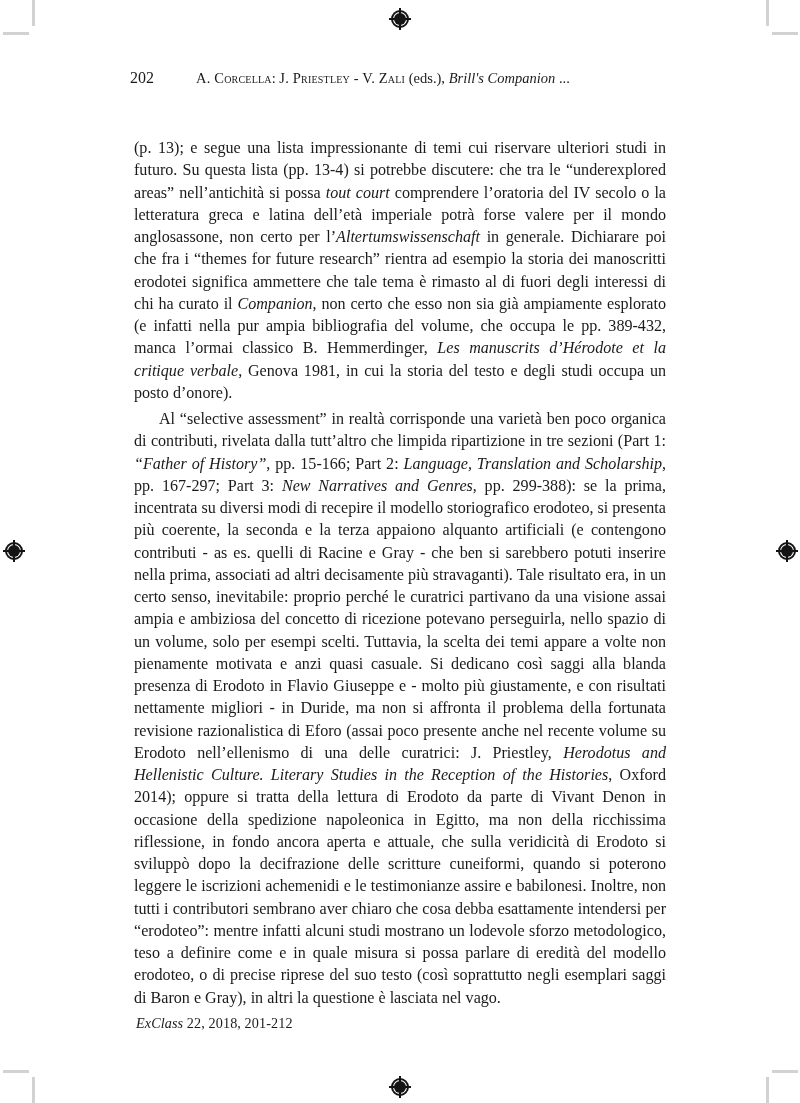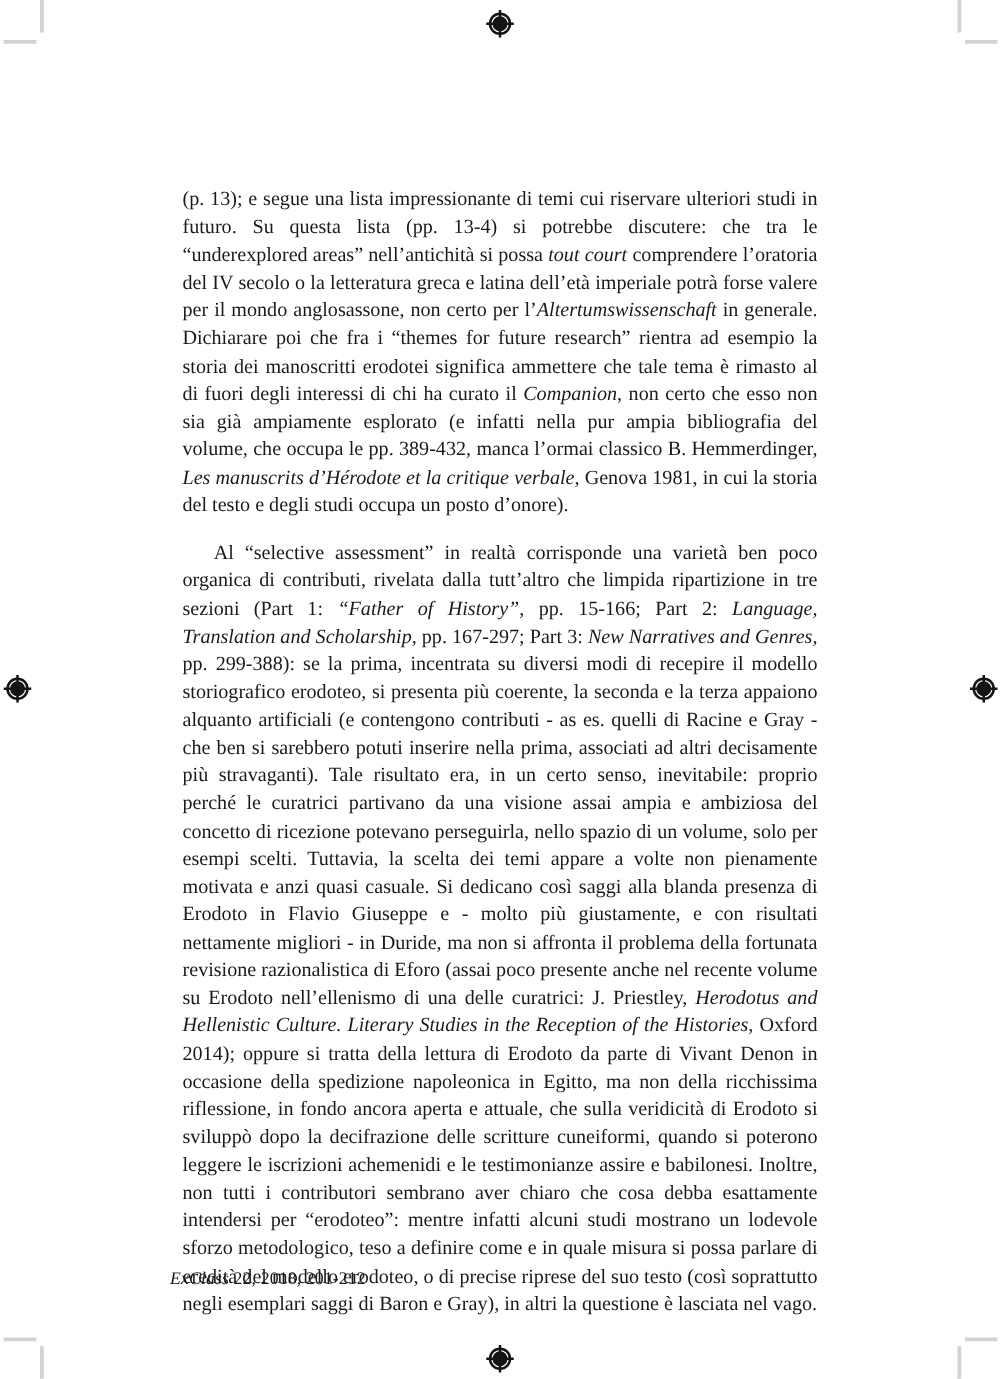--- a/index.html
+++ b/index.html
@@ -91,21 +91,21 @@
     left: 130px;
     top: 133px;
     width: 540px;
     font-size: 16.1px;
     line-height: 22.25px;
     text-align: justify;
     text-justify: inter-word;
     hyphens: none;
   }
   .textblock p {
-    margin: 16px;
+    margin: 4px;
     text-indent: 0;
     font-family: Liberation Serif, serif;
   }
   .textblock p.indent {
     text-indent: 1.55em;
   }
 
   .colophon {
     position: absolute;
     left: 136px;
@@ -153,20 +153,23 @@
     <span class="reg-dot"></span>
   </div>
 
   <div class="reg-mark" style="left:776px; top:540px;">
     <span class="reg-cross-h"></span>
     <span class="reg-cross-v"></span>
     <span class="reg-ring"></span>
     <span class="reg-dot"></span>
   </div>
 
+  <div class="running-head">
+    <span class="folio">202</span><span class="sc">A. Corcella</span><span>: </span><span class="sc">J. Priestley - V. Zali</span><span> (eds.), </span><span class="it">Brill's Companion</span><span> ...</span>
+  </div>
 
   <div class="textblock" id="textblock">
       <p><span>(p. 13); e segue una lista impressionante di temi cui riservare ulteriori studi in futuro. Su questa lista (pp. 13-4) si potrebbe discutere: che tra le “underexplored areas” nell’antichità si possa </span><span class="it">tout court</span><span> comprendere l’oratoria del IV secolo o la letteratura greca e latina dell’età imperiale potrà forse valere per il mondo anglosassone, non certo per l’</span><span class="it">Altertumswissenschaft</span><span> in generale. Dichiarare poi che fra i “themes for future research” rientra ad esempio la storia dei manoscritti erodotei significa ammettere che tale tema è rimasto al di fuori degli interessi di chi ha curato il </span><span class="it">Companion</span><span>, non certo che esso non sia già ampiamente esplorato (e infatti nella pur ampia bibliografia del volume, che occupa le pp. 389-432, manca l’ormai classico B. Hemmerdinger, </span><span class="it">Les manuscrits d’Hérodote et la critique verbale</span><span>, Genova 1981, in cui la storia del testo e degli studi occupa un posto d’onore).</span></p>
       <p class="indent"><span>Al “selective assessment” in realtà corrisponde una varietà ben poco organica di contributi, rivelata dalla tutt’altro che limpida ripartizione in tre sezioni (Part 1: </span><span class="it">“Father of History”</span><span>, pp. 15-166; Part 2: </span><span class="it">Language, Translation and Scholarship</span><span>, pp. 167-297; Part 3: </span><span class="it">New Narratives and Genres</span><span>, pp. 299-388): se la prima, incentrata su diversi modi di recepire il modello storiografico erodoteo, si presenta più coerente, la seconda e la terza appaiono alquanto artificiali (e contengono contributi - as es. quelli di Racine e Gray - che ben si sarebbero potuti inserire nella prima, associati ad altri decisamente più stravaganti). Tale risultato era, in un certo senso, inevitabile: proprio perché le curatrici partivano da una visione assai ampia e ambiziosa del concetto di ricezione potevano perseguirla, nello spazio di un volume, solo per esempi scelti. Tuttavia, la scelta dei temi appare a volte non pienamente motivata e anzi quasi casuale. Si dedicano così saggi alla blanda presenza di Erodoto in Flavio Giuseppe e - molto più giustamente, e con risultati nettamente migliori - in Duride, ma non si affronta il problema della fortunata revisione razionalistica di Eforo (assai poco presente anche nel recente volume su Erodoto nell’ellenismo di una delle curatrici: J. Priestley, </span><span class="it">Herodotus and Hellenistic Culture. Literary Studies in the Reception of the Histories</span><span>, Oxford 2014); oppure si tratta della lettura di Erodoto da parte di Vivant Denon in occasione della spedizione napoleonica in Egitto, ma non della ricchissima riflessione, in fondo ancora aperta e attuale, che sulla veridicità di Erodoto si sviluppò dopo la decifrazione delle scritture cuneiformi, quando si poterono leggere le iscrizioni achemenidi e le testimonianze assire e babilonesi. Inoltre, non tutti i contributori sembrano aver chiaro che cosa debba esattamente intendersi per “erodoteo”: mentre infatti alcuni studi mostrano un lodevole sforzo metodologico, teso a definire come e in quale misura si possa parlare di eredità del modello erodoteo, o di precise riprese del suo testo (così soprattutto negli esemplari saggi di Baron e Gray), in altri la questione è lasciata nel vago.</span></p>
     </div>
 
   <div class="colophon">
     <span class="it">ExClass</span><span> 22, 2018, 201-212</span>
   </div>
 

